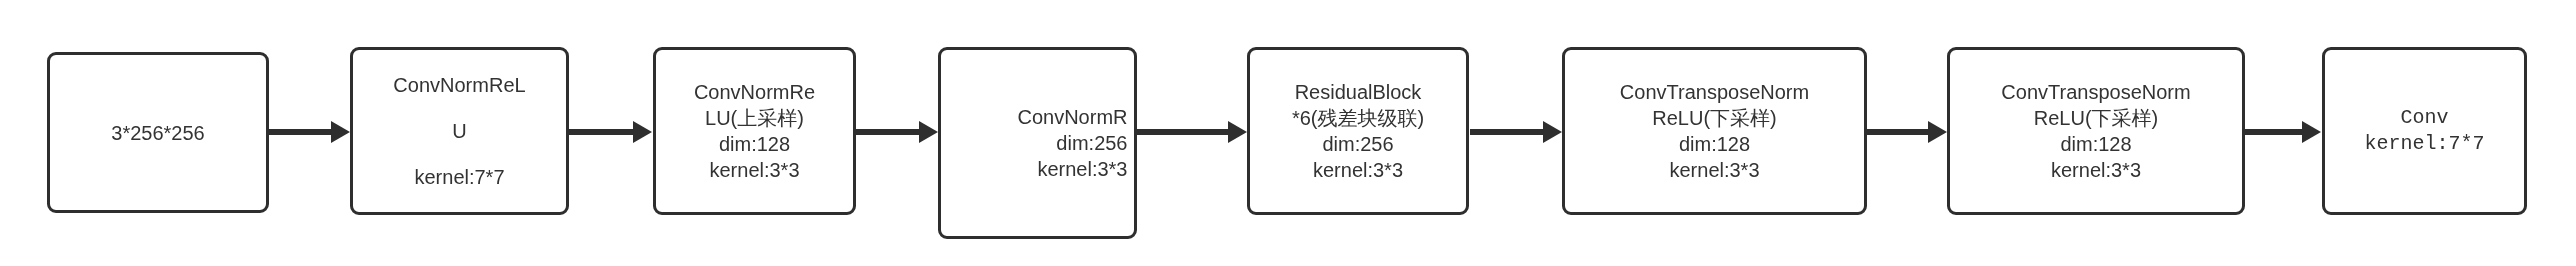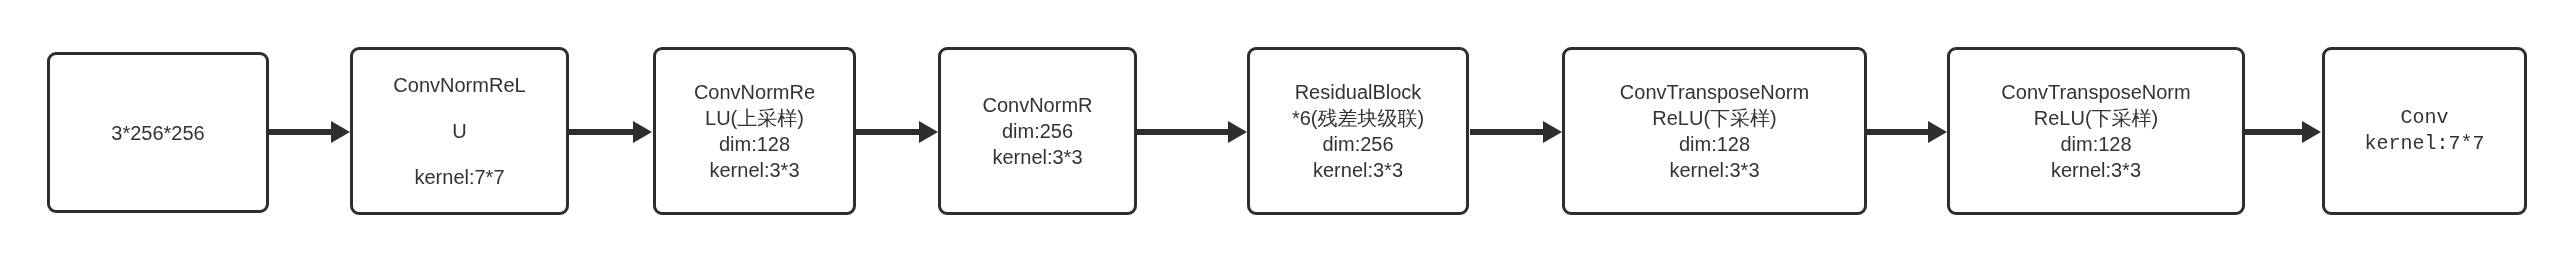--- a/index.html
+++ b/index.html
@@ -88,19 +88,19 @@
       <div class="shaft" style="width: 62px;"></div>
       <div class="head" style="left: 62px;"></div>
     </div>
     <div class="edge" style="left: 2245px; top: 132px; width: 76px;">
       <div class="shaft" style="width: 57px;"></div>
       <div class="head" style="left: 57px;"></div>
     </div>
     <div class="node" style="left: 47px; top: 52px; width: 222px; height: 161px;"><span class="nline">3*256*256</span></div>
     <div class="node" style="left: 350px; top: 47px; width: 219px; height: 168px; gap: 20px;"><span class="nline">ConvNormReL</span><span class="nline">U</span><span class="nline">kernel:7*7</span></div>
     <div class="node" style="left: 653px; top: 47px; width: 203px; height: 168px; justify-content: center;"><span class="nline">ConvNormRe</span><span class="nline">LU(上采样)</span><span class="nline">dim:128</span><span class="nline">kernel:3*3</span></div>
-    <div class="node" style="left: 938px; top: 47px; width: 199px; height: 168px;"><span class="nline">ConvNormR</span><span class="nline">dim:256</span><span class="nline">kernel:3*3</span></div>
+    <div class="node" style="left: 938px; top: 47px; width: 199px; height: 192px; text-align: right;"><span class="nline">ConvNormR</span><span class="nline">dim:256</span><span class="nline">kernel:3*3</span></div>
     <div class="node" style="left: 1247px; top: 47px; width: 222px; height: 168px;"><span class="nline">ResidualBlock</span><span class="nline">*6(残差块级联)</span><span class="nline">dim:256</span><span class="nline">kernel:3*3</span></div>
     <div class="node" style="left: 1562px; top: 47px; width: 305px; height: 168px;"><span class="nline">ConvTransposeNorm</span><span class="nline">ReLU(下采样)</span><span class="nline">dim:128</span><span class="nline">kernel:3*3</span></div>
     <div class="node" style="left: 1947px; top: 47px; width: 298px; height: 168px;"><span class="nline">ConvTransposeNorm</span><span class="nline">ReLU(下采样)</span><span class="nline">dim:128</span><span class="nline">kernel:3*3</span></div>
     <div class="node" style="left: 2322px; top: 47px; width: 205px; height: 168px; font-family: Liberation Mono, monospace;"><span class="nline">Conv</span><span class="nline">kernel:7*7</span></div>
   </div>
 
 
 </body></html>

